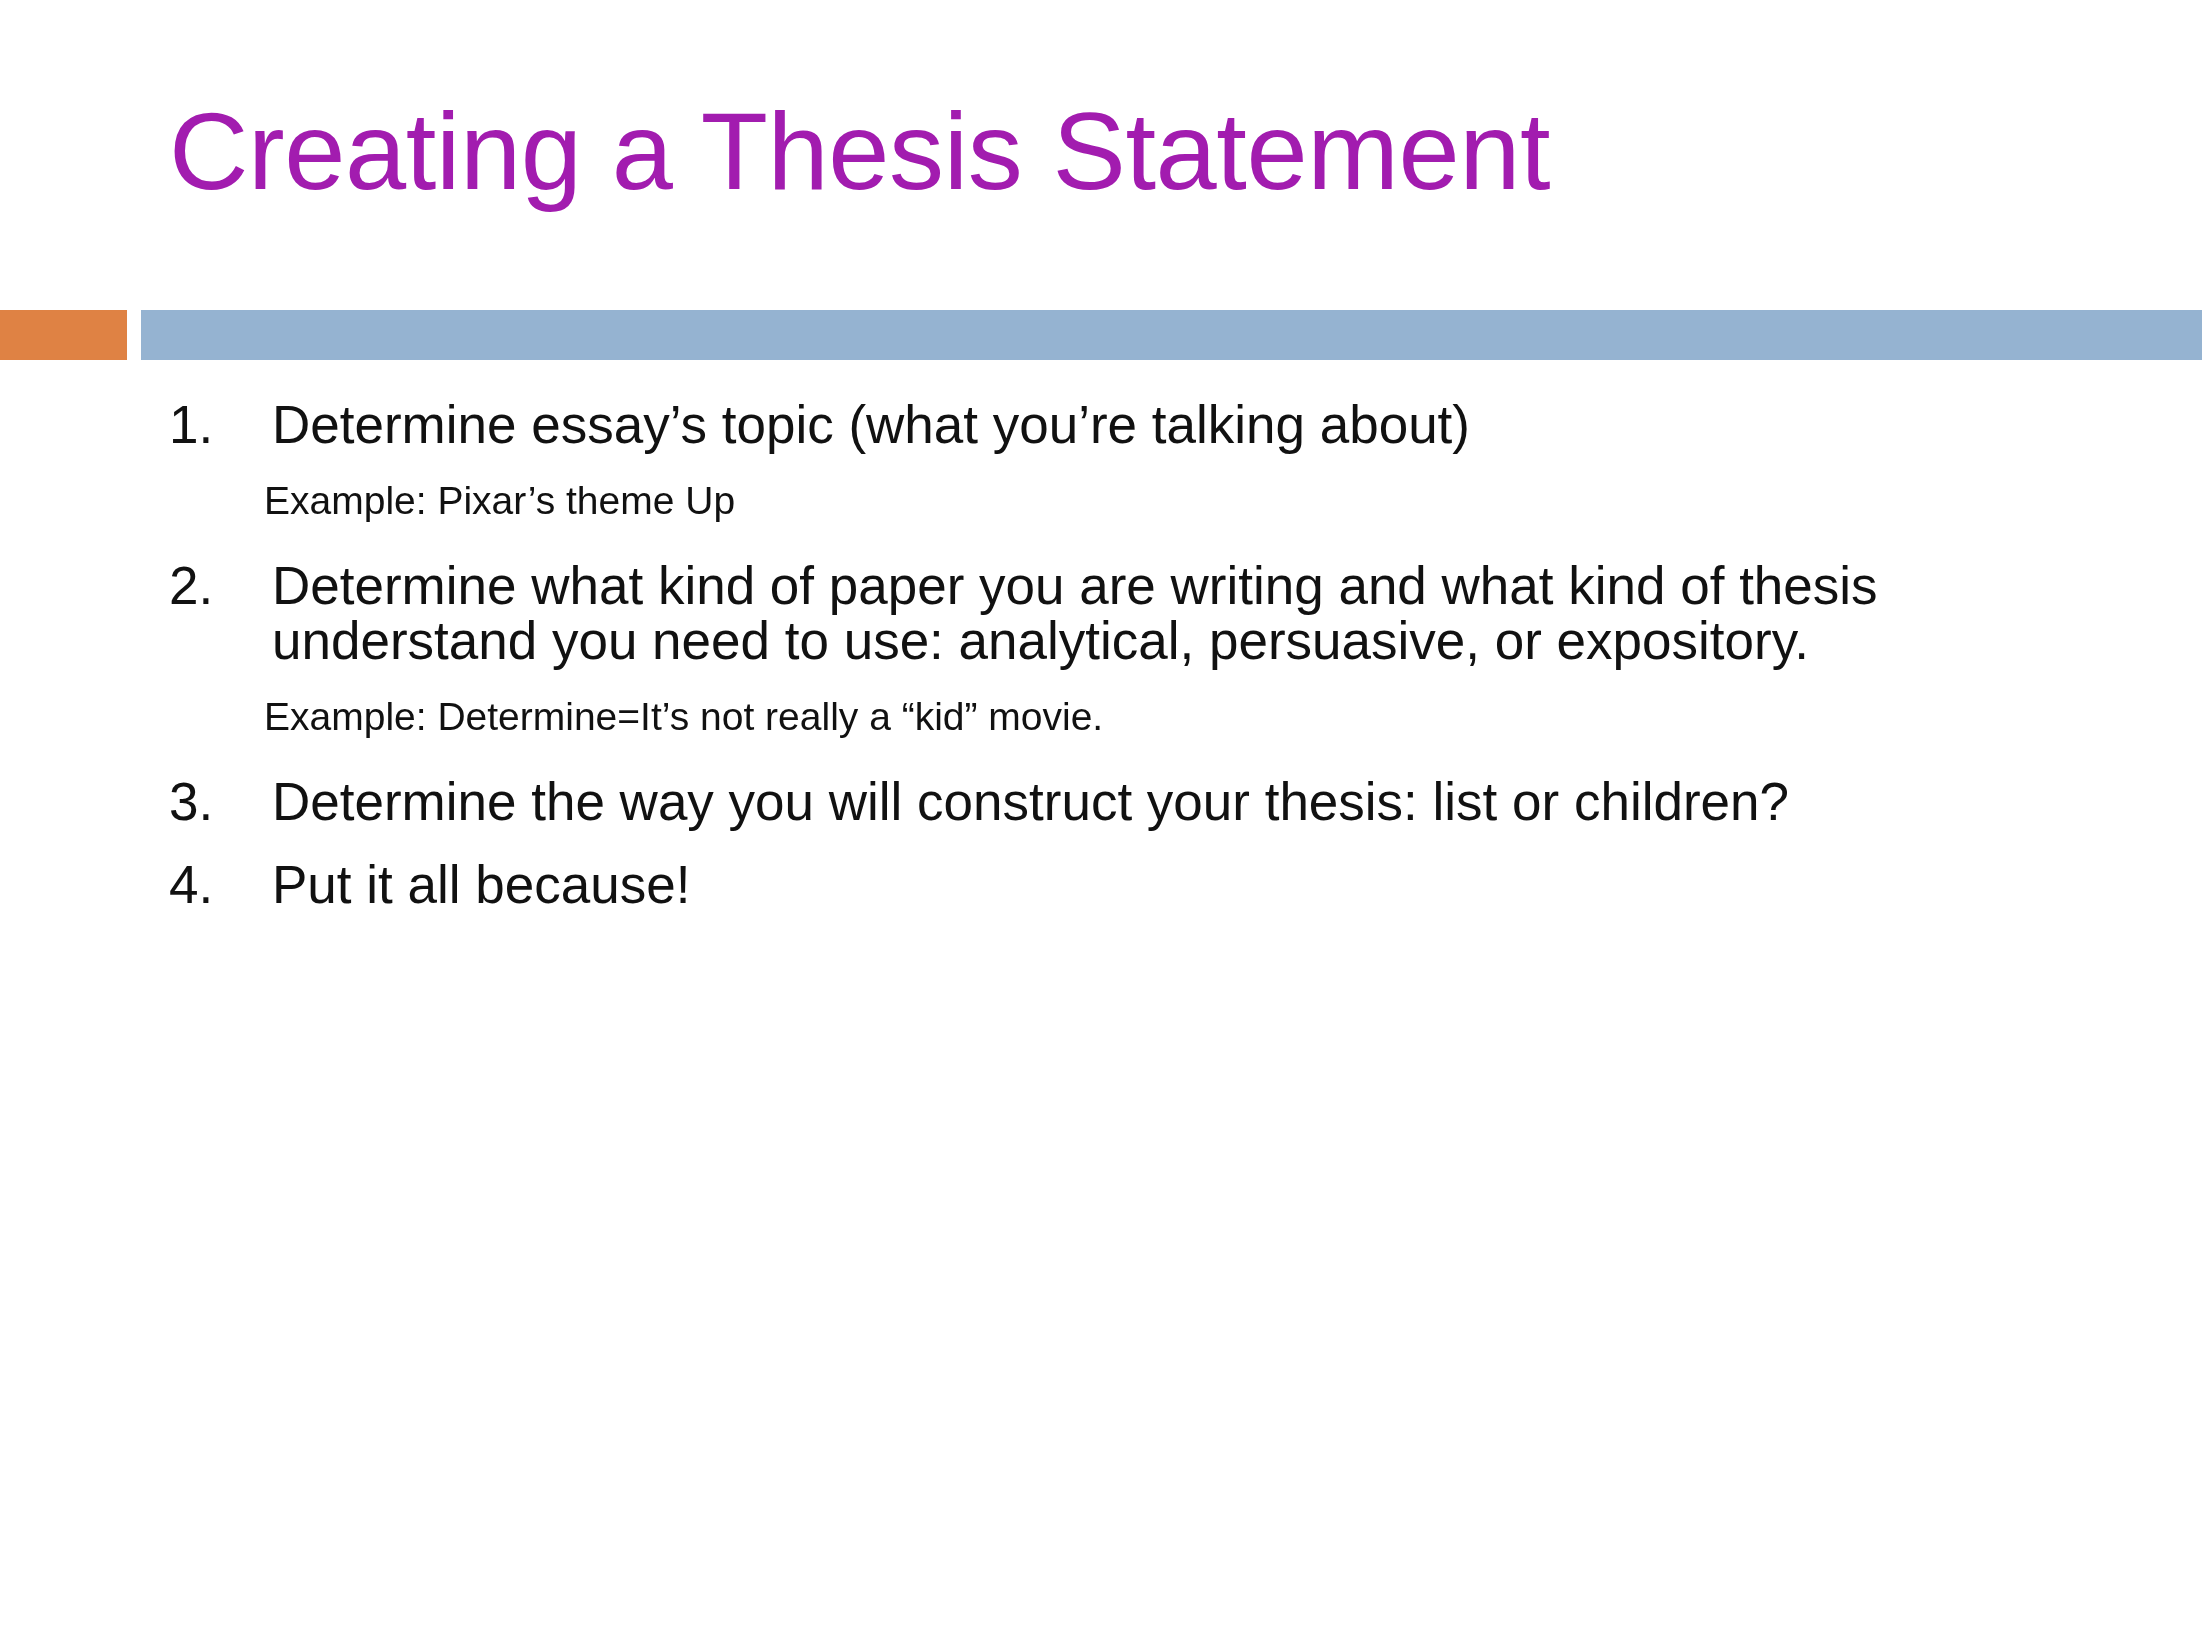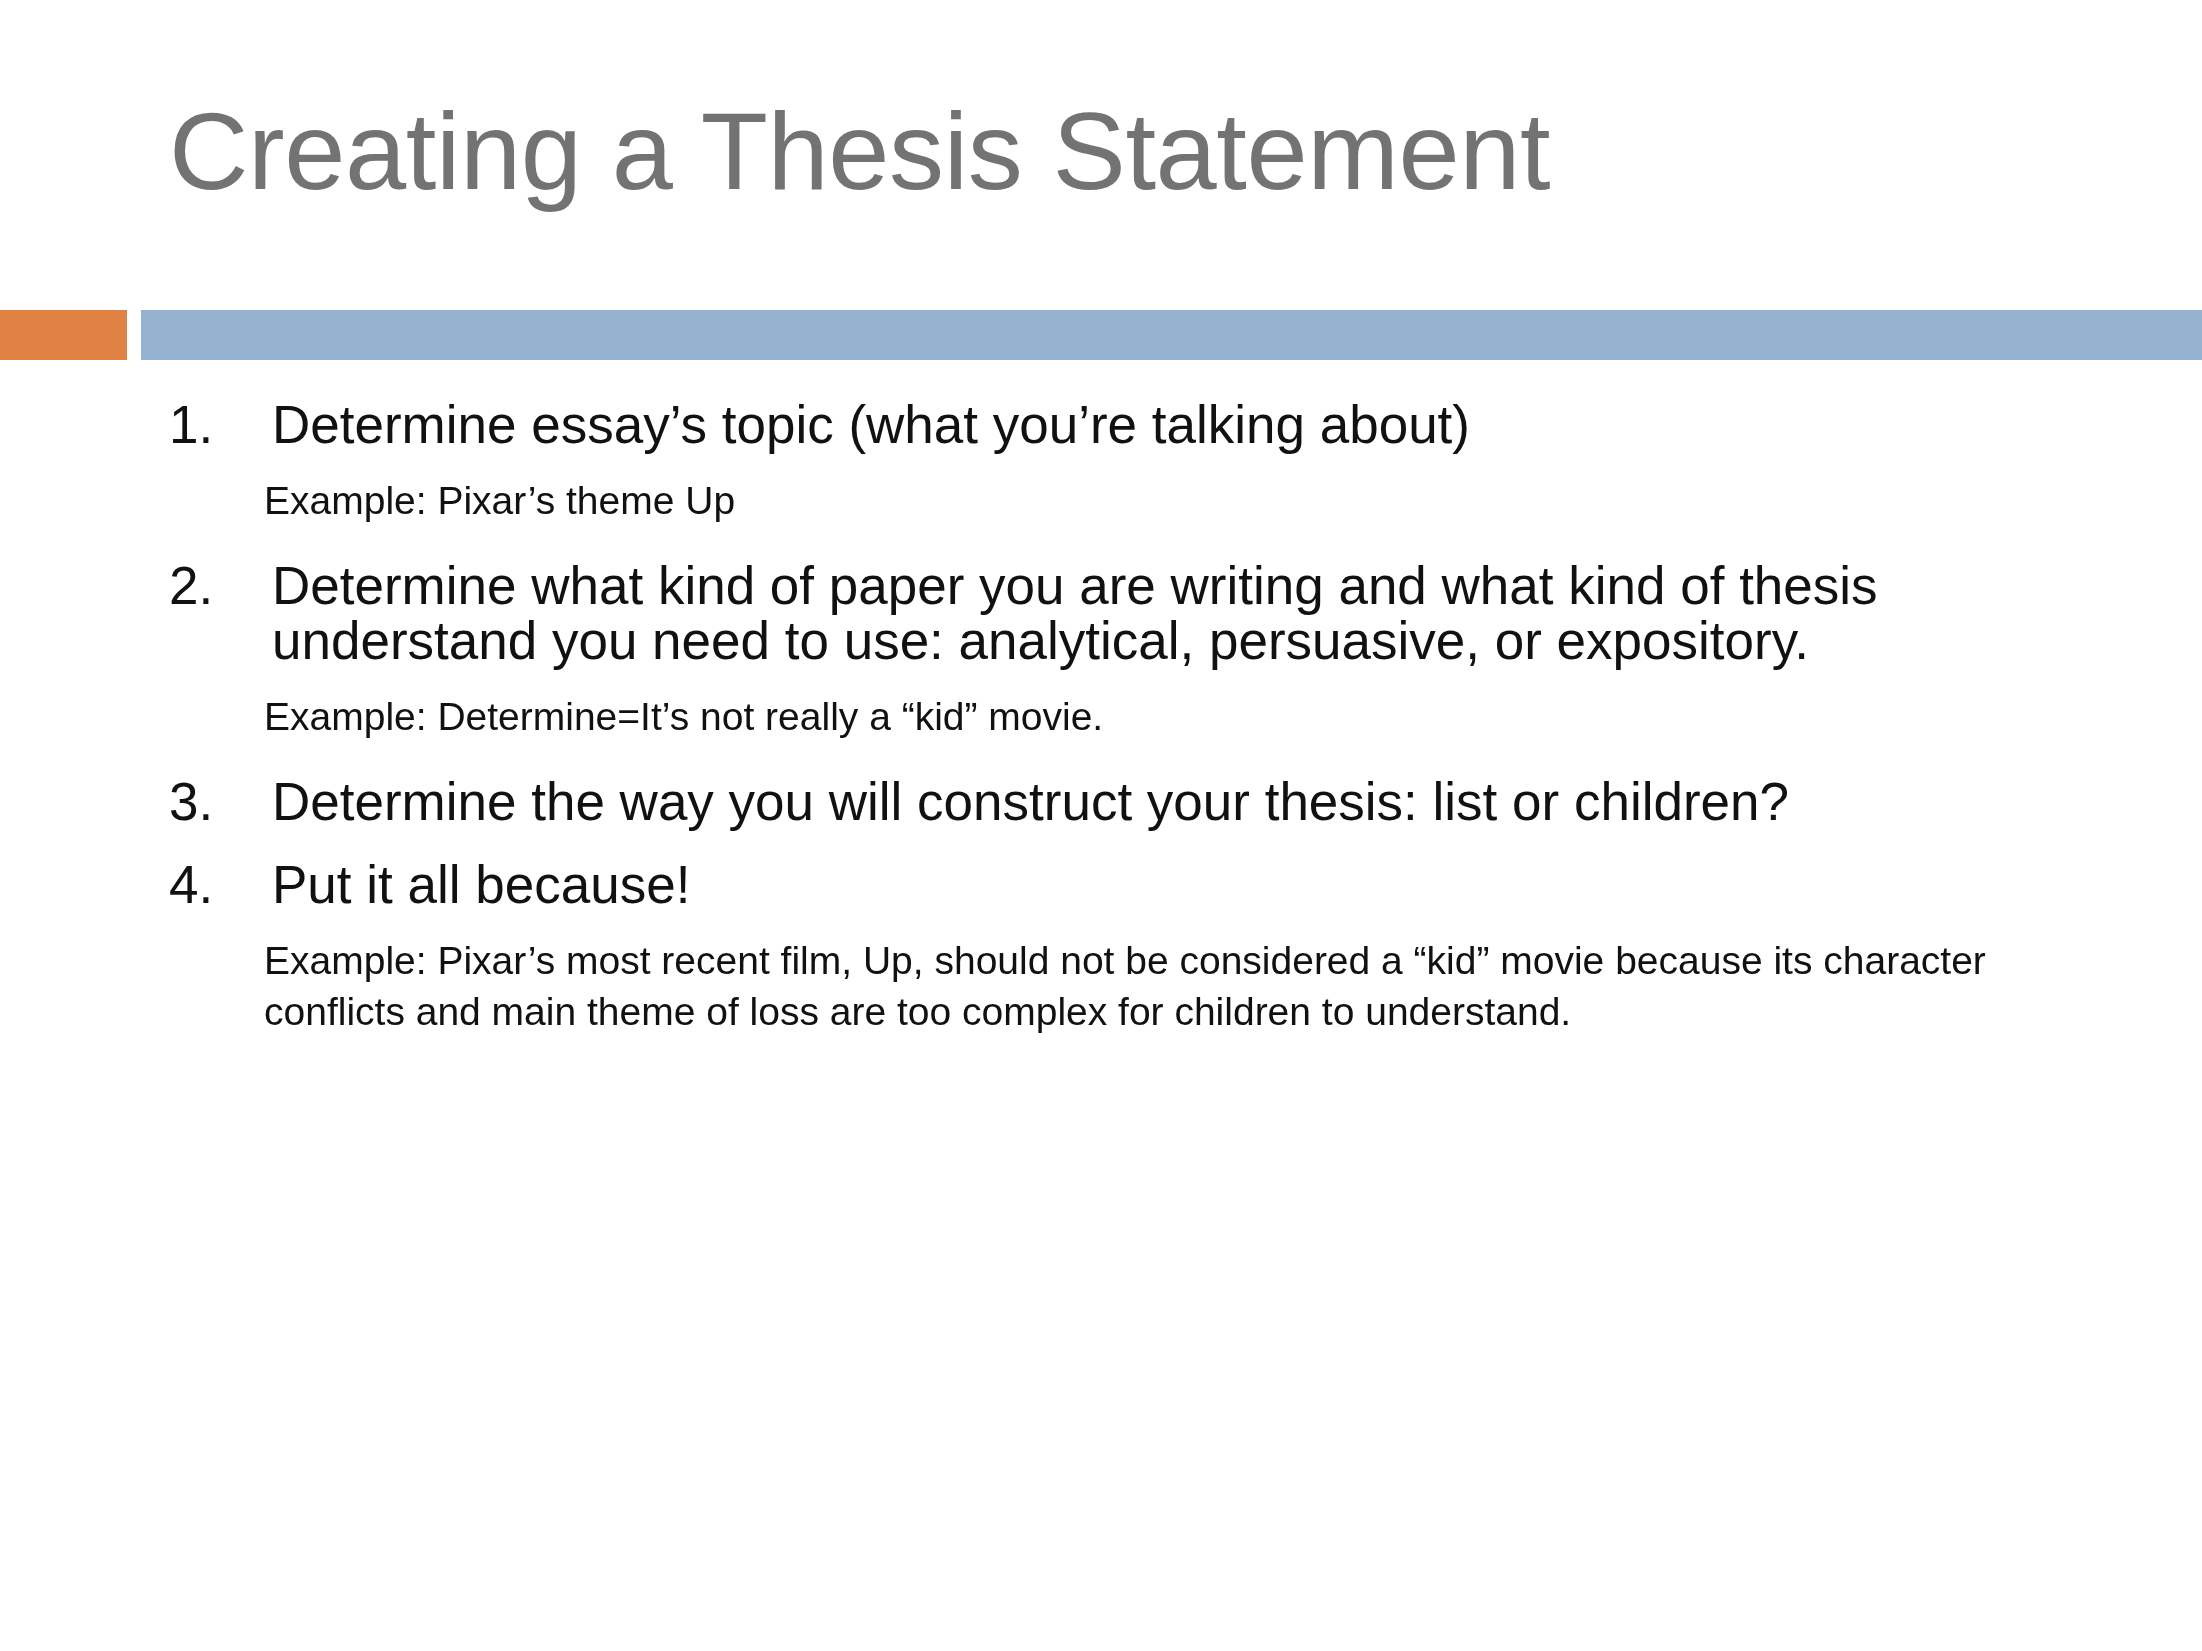--- a/index.html
+++ b/index.html
@@ -19,21 +19,21 @@
     height: 1652px;
     background: #ffffff;
     box-sizing: border-box;
   }
   .slide-title {
     position: absolute;
     left: 169px;
     top: 96px;
     font-size: 110px;
     line-height: 1.0;
-    color: #737373;
+    color: #a21caf;
     font-weight: 400;
     letter-spacing: -0.4px;
     white-space: nowrap;
   }
   .rule {
     position: absolute;
     top: 310px;
     height: 50px;
   }
   .rule-accent {
@@ -112,19 +112,16 @@
       <span class="num">3.</span>
       <span class="txt">Determine the way you will construct your thesis: list or children?</span>
     </div>
 
     <div class="gap-md"></div>
 
     <div class="item">
       <span class="num">4.</span>
       <span class="txt">Put it all because!</span>
     </div>
-    <div class="example">
-      <span>Example: Pixar’s most recent film, </span><span class="it">Up</span><span>, should not be considered a “kid” movie because its character conflicts and main theme of loss are too complex for children to understand.</span>
-    </div>
 
   </div>
 </div>
 
 
 </body></html>

